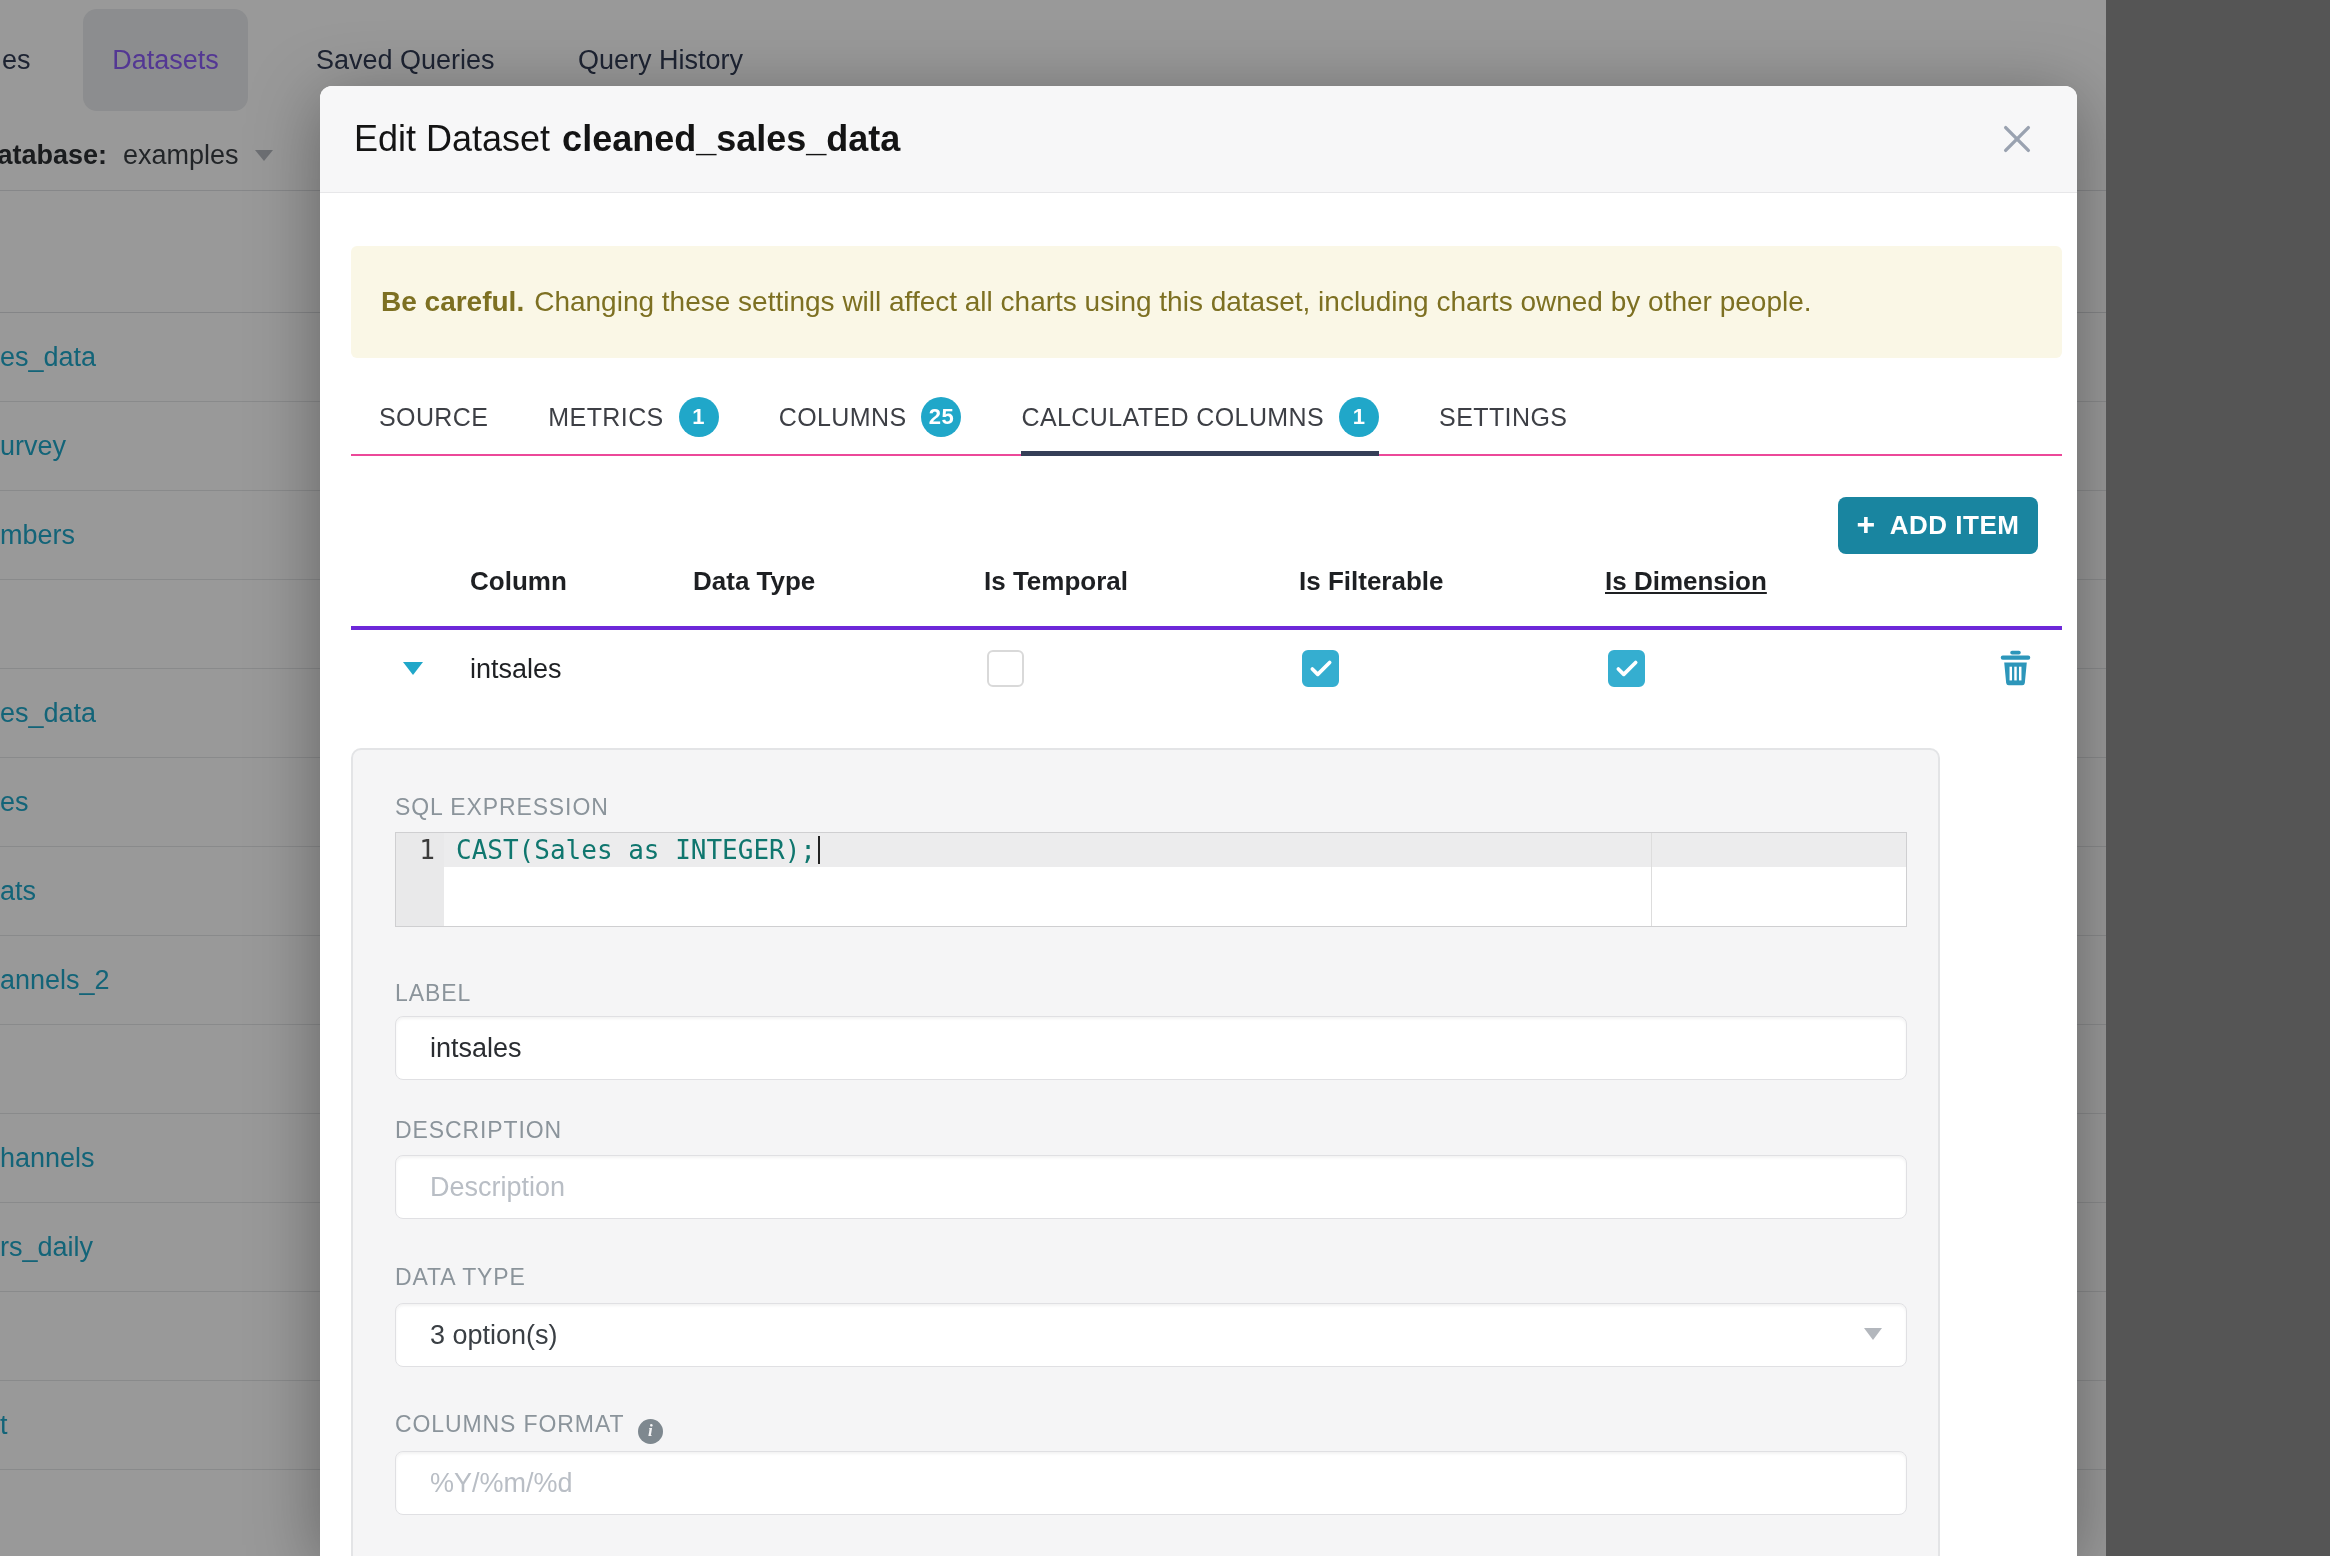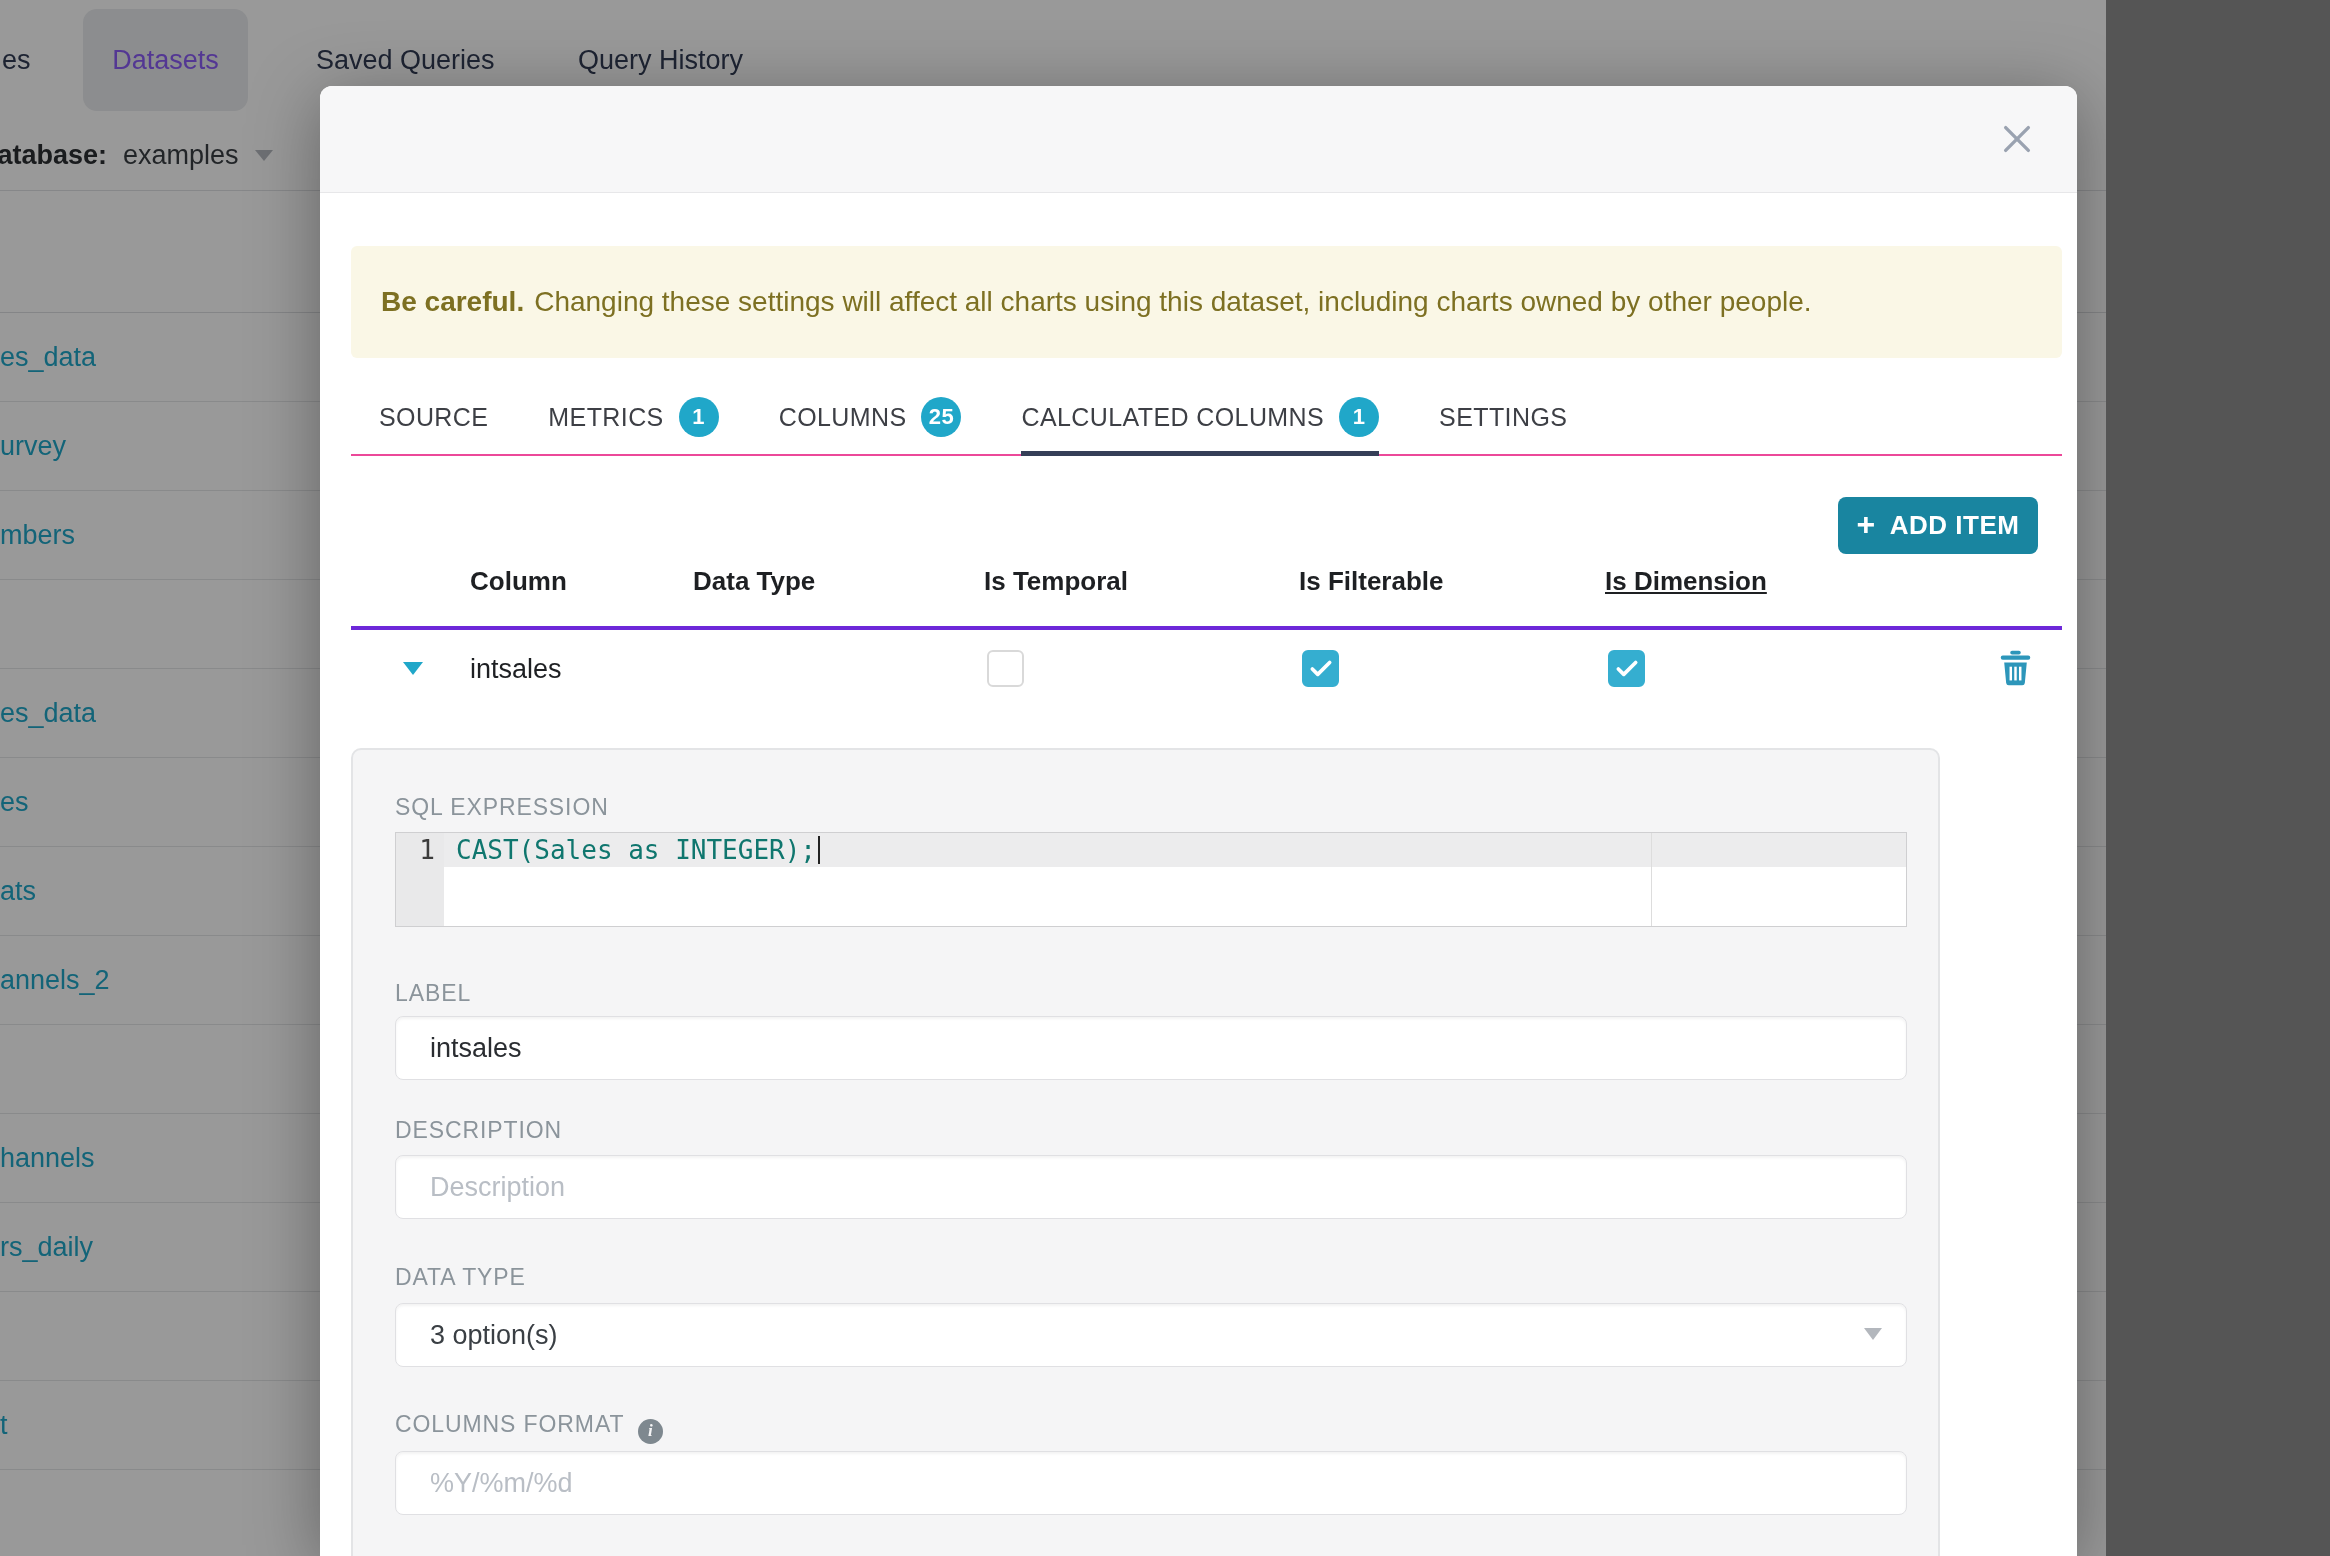--- a/index.html
+++ b/index.html
@@ -164,20 +164,24 @@
       <div class="bg-row">
           <span class="bg-link"></span>
         </div>
     </div>
   </div>
 
   <div class="overlay"></div>
 
   <div class="modal">
     <div class="modal-header">
+      <div class="modal-title">
+        <span>Edit Dataset</span>
+        <b>cleaned_sales_data</b>
+      </div>
       <div class="close-x">
         <svg width="34" height="34" viewBox="0 0 24 24" fill="none" stroke="#9aa2b0" stroke-width="2.4" stroke-linecap="round">
           <line x1="4" y1="4" x2="20" y2="20"></line>
             <line x1="20" y1="4" x2="4" y2="20"></line>
         </svg>
       </div>
     </div>
 
     <div class="alert">
       <b>Be careful.</b>

